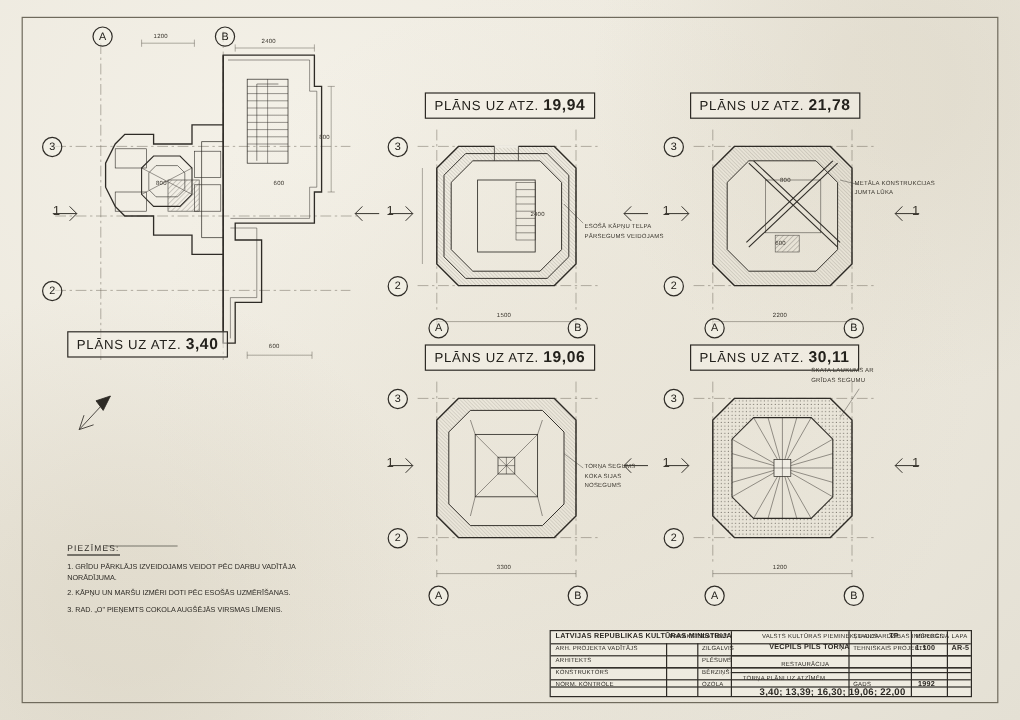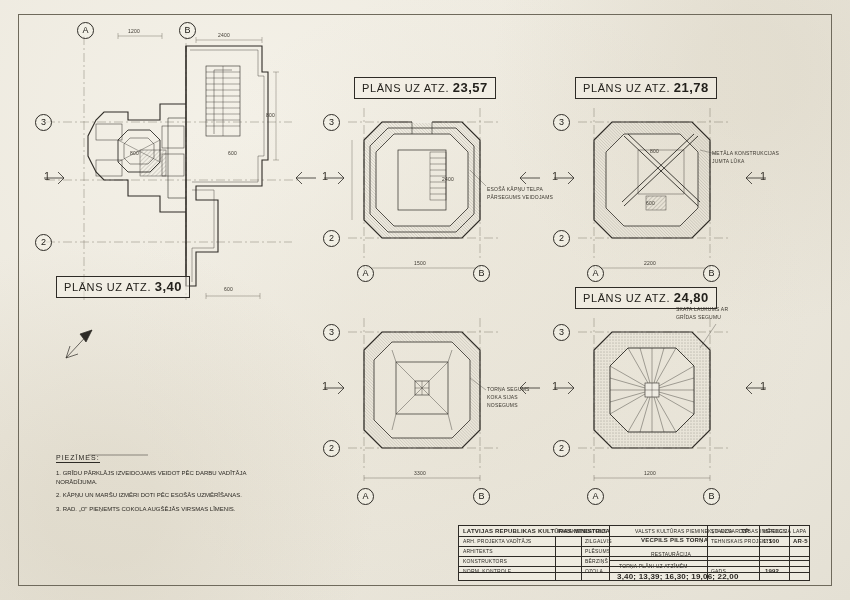--- a/index.html
+++ b/index.html
@@ -353,29 +353,33 @@
       <line x1="88" y1="455" x2="148" y2="455" stroke-width="0.5"></line>
     </g>
   </svg>
 
   <div class="label-box" style="left:56px;top:276px;text-align:center;">
     <span>PLĀNS UZ ATZ.</span>
     <span class="num">3,40</span>
   </div>
   <div class="label-box" style="left:354px;top:77px;">
     <span>PLĀNS UZ ATZ.</span>
-    <span class="num">23,57</span>
+    <span class="num">19,94</span>
   </div>
   <div class="label-box" style="left:575px;top:77px;">
     <span>PLĀNS UZ ATZ.</span>
     <span class="num">21,78</span>
   </div>
+  <div class="label-box" style="left:354px;top:287px;">
+    <span>PLĀNS UZ ATZ.</span>
+    <span class="num">19,06</span>
+  </div>
   <div class="label-box" style="left:575px;top:287px;">
     <span>PLĀNS UZ ATZ.</span>
-    <span class="num">24,80</span>
+    <span class="num">30,11</span>
   </div>
 
   <div class="axis-circ" style="left:77px;top:22px;">A</div>
   <div class="axis-circ" style="left:179px;top:22px;">B</div>
   <div class="axis-circ" style="left:35px;top:114px;">3</div>
   <div class="axis-circ" style="left:35px;top:234px;">2</div>
   <div class="tiny" style="left:44px;top:170px;font-size:11px;">1</div>
 
   <div class="axis-circ" style="left:357px;top:265px;">A</div>
   <div class="axis-circ" style="left:473px;top:265px;">B</div>
@@ -460,21 +464,21 @@
     <span class="t" style="left:126px;top:32px;">BĒRZIŅŠ</span>
     <span class="t" style="left:4px;top:42px;">NORM. KONTROLE</span>
     <span class="t" style="left:126px;top:42px;">OZOLA</span>
     <span class="t" style="left:99px;top:2px;">PARAKSTS</span>
     <span class="t" style="left:126px;top:2px;">DATUMS</span>
 
     <span class="t" style="left:176px;top:2px;">VALSTS KULTŪRAS PIEMINEKĻU AIZSARDZĪBAS INSPEKCIJA</span>
     <span class="t b" style="left:182px;top:11px;">VECPILS PILS TORŅA</span>
     <span class="t" style="left:192px;top:25px;">RESTAURĀCIJA</span>
     <span class="t" style="left:160px;top:37px;">TORŅA PLĀNI UZ ATZĪMĒM</span>
-    <span class="t big" style="left:158px;top:46px;">3,40; 13,39; 16,30; 19,06; 22,00</span>
+    <span class="t big" style="left:174px;top:46px;">3,40; 13,39; 16,30; 19,06; 22,00</span>
 
     <span class="t" style="left:252px;top:2px;">STADIJA</span>
     <span class="t b" style="left:282px;top:2px;">TP</span>
     <span class="t" style="left:252px;top:12px;">TEHNISKAIS PROJEKTS</span>
     <span class="t" style="left:304px;top:2px;">MĒROGS</span>
     <span class="t b" style="left:304px;top:12px;">1:100</span>
     <span class="t" style="left:334px;top:2px;">LAPA</span>
     <span class="t b" style="left:334px;top:12px;">AR-5</span>
     <span class="t" style="left:252px;top:42px;">GADS</span>
     <span class="t b" style="left:306px;top:42px;">1992</span>

